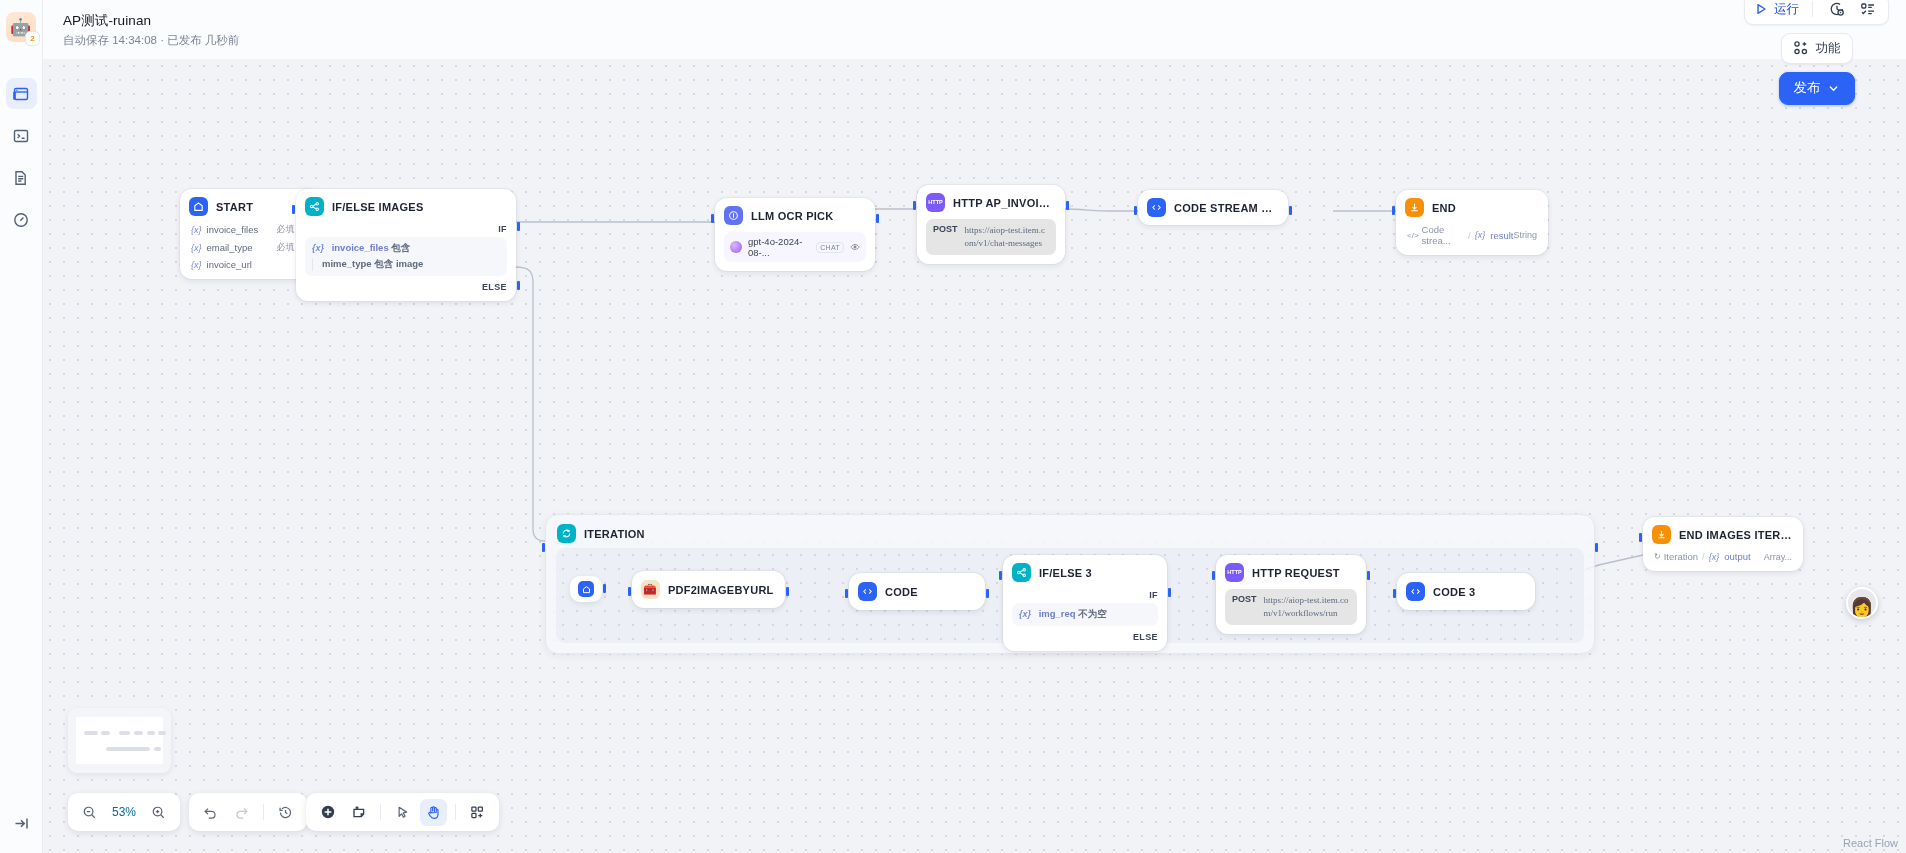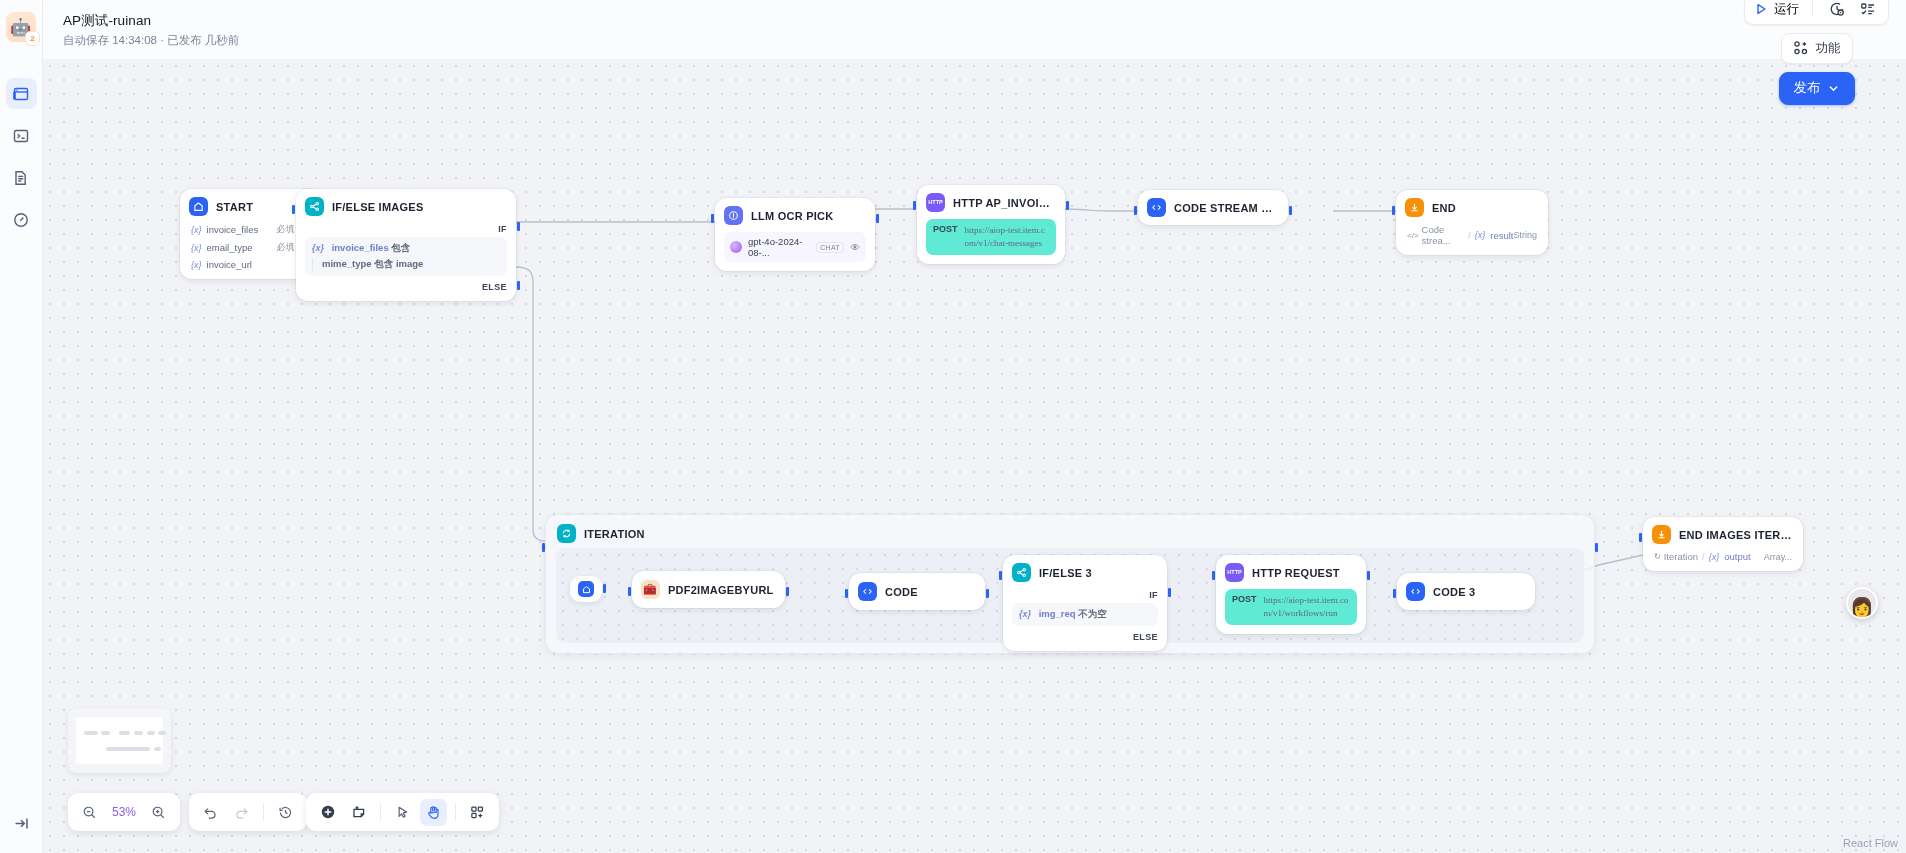--- a/index.html
+++ b/index.html
@@ -55,21 +55,21 @@
   }
   .hbtn {
     background: #fff; border: 1px solid #e7eaf0; border-radius: 9px;
     height: 31px; display: flex; align-items: center; gap: 7px;
     padding: 0 11px; cursor: pointer;
     box-shadow: 0 1px 2px rgba(16,24,40,.05);
     font-size: 12.5px; color: #2f3songs;
   }
   .hbtn { color: #333c4d; }
   .hbtn.icon-only { width: 31px; padding: 0; justify-content: center; }
-  .run-label { color: #000000; font-size: 12.5px; }
+  .run-label { color: #1d4ed8; font-size: 12.5px; }
   .hbtn-group { display:flex; align-items:center; gap:9px; padding: 0 9px; }
   .publish {
     background: #2a63f6; border: 1px solid #2a63f6; color: #fff;
     border-radius: 9px; height: 33px; display:flex; align-items:center; gap:6px;
     padding: 0 14px; font-size: 13.5px; cursor:pointer;
     box-shadow: 0 1px 3px rgba(42,99,246,.35);
   }
   .env-glyph {
     border: 1.6px solid #333c4d; border-radius: 3px;
     font-size: 7.5px; font-weight: 700; letter-spacing:.3px;
@@ -131,21 +131,21 @@
     width:12px;height:12px;border-radius:50%;
     background: radial-gradient(circle at 35% 35%, #d9b8ff, #9b5cf0);
     flex:none;
   }
   .tag {
     border:1px solid #e2e5ec; border-radius:4px; font-size:7px; padding:1px 3px;
     color:#7b8495; letter-spacing:.3px;
   }
 
   .http-chip {
-    margin-top: 7px; background:#5eead4; border-radius:7px;
+    margin-top: 7px; background:#e5e5e5; border-radius:7px;
     display:flex; gap:7px; padding:5px 7px; font-size: 9px; color:#5f6a7d;
   }
   .http-chip .m { font-weight:700; color:#3b4455; flex:none; font-size:9px; }
   .http-chip .u { line-height: 1.45; word-break: break-all; font-family: Liberation Serif, serif; }
 
   
   #iteration-wrap {
     position: absolute;
     background: rgba(247,248,251,.82);
     border: 1px solid #e4e7ee; border-radius: 13px;
@@ -188,21 +188,21 @@
   #history-bar { left: 146px; }
   #tools-bar { left: 263px; }
   .tb {
     width: 27px; height: 27px; border-radius: 7px; display:flex;
     align-items:center; justify-content:center; color:#5b6577; cursor:pointer;
   }
   .tb.active { background:#e8eefc; color:#2a63f6; }
   .tb.disabled { color:#c3c8d2; }
   .tb.dark { color:#343d4e; }
   #zoom-level { font-size: 12px; color:#4a5costs; }
-  #zoom-level { color:#8b5cf6; min-width: 34px; text-align:center; }
+  #zoom-level { color:#0369a1; min-width: 34px; text-align:center; }
   .vsep { width:1px; height:16px; background:#e7eaf0; margin: 0 4px; }
 
   #avatar {
     position:absolute; right: 28px; top: 528px; width: 32px; height: 32px;
     border-radius: 50%; background: #e8e8ea; border: 2.5px solid #fff;
     box-shadow: 0 2px 6px rgba(16,24,40,.18);
     display:flex; align-items:flex-end; justify-content:center; overflow:hidden;
     font-size: 19px; line-height: 1;
   }
   #watermark {

